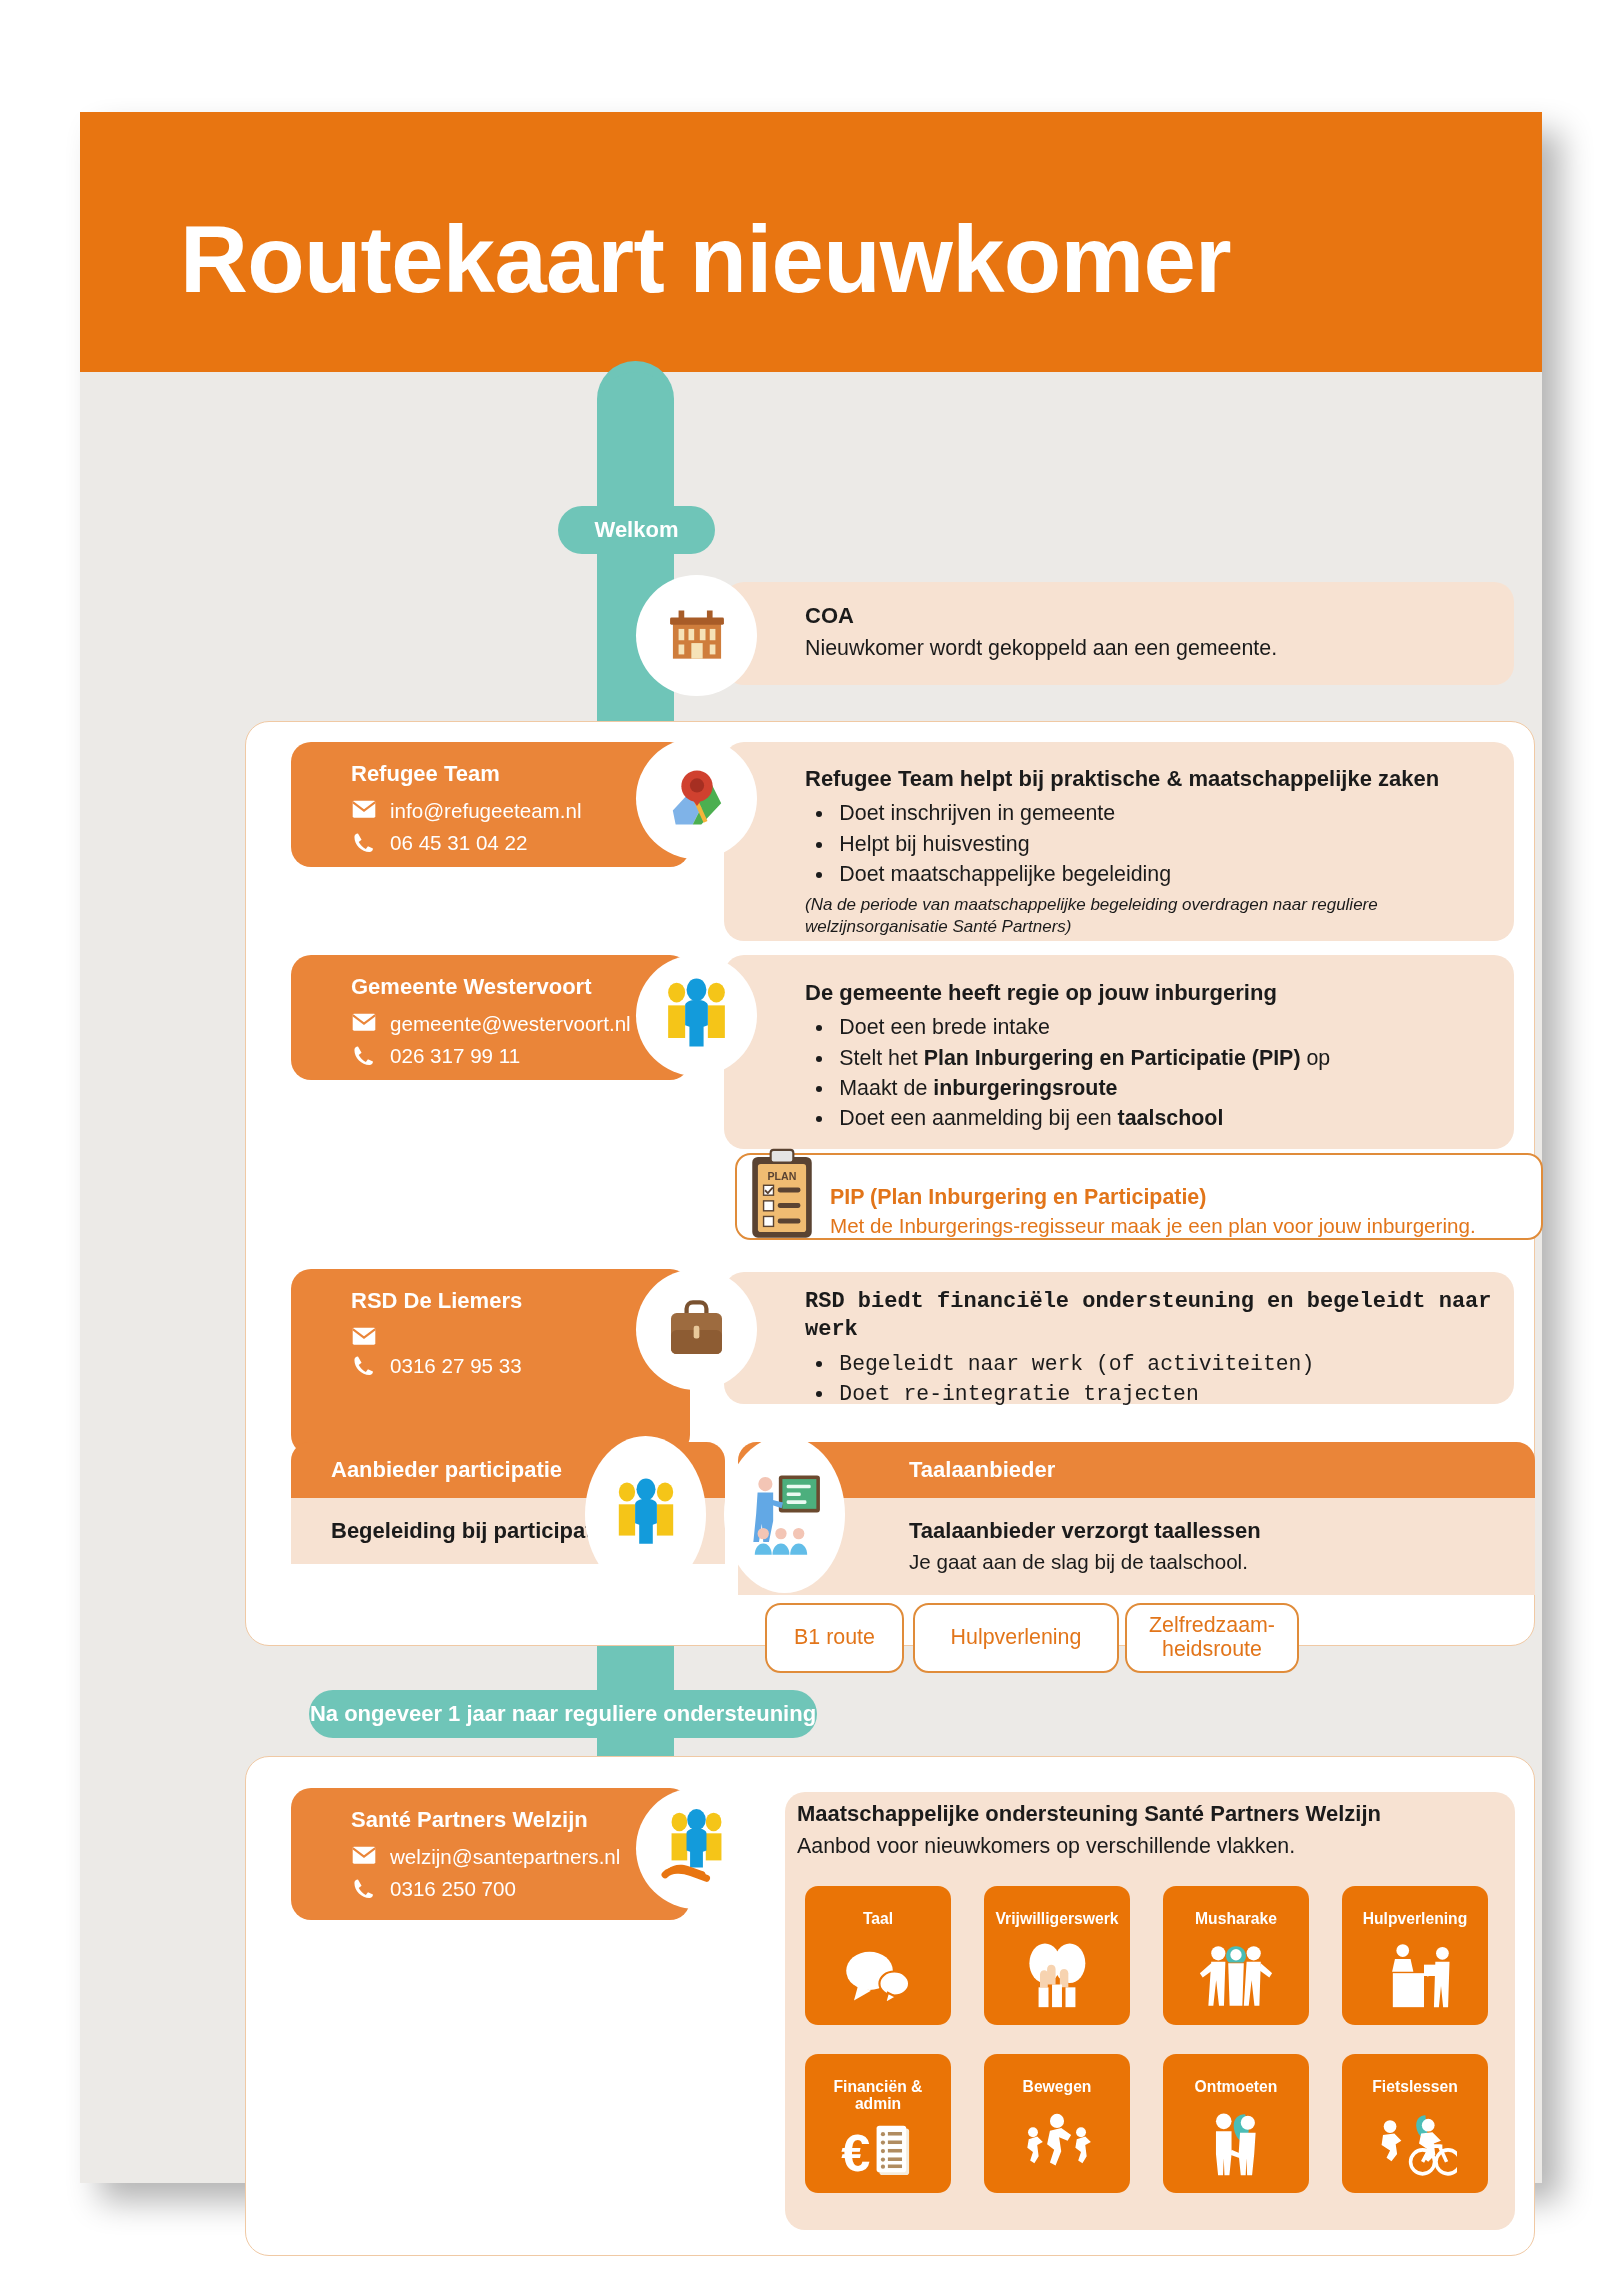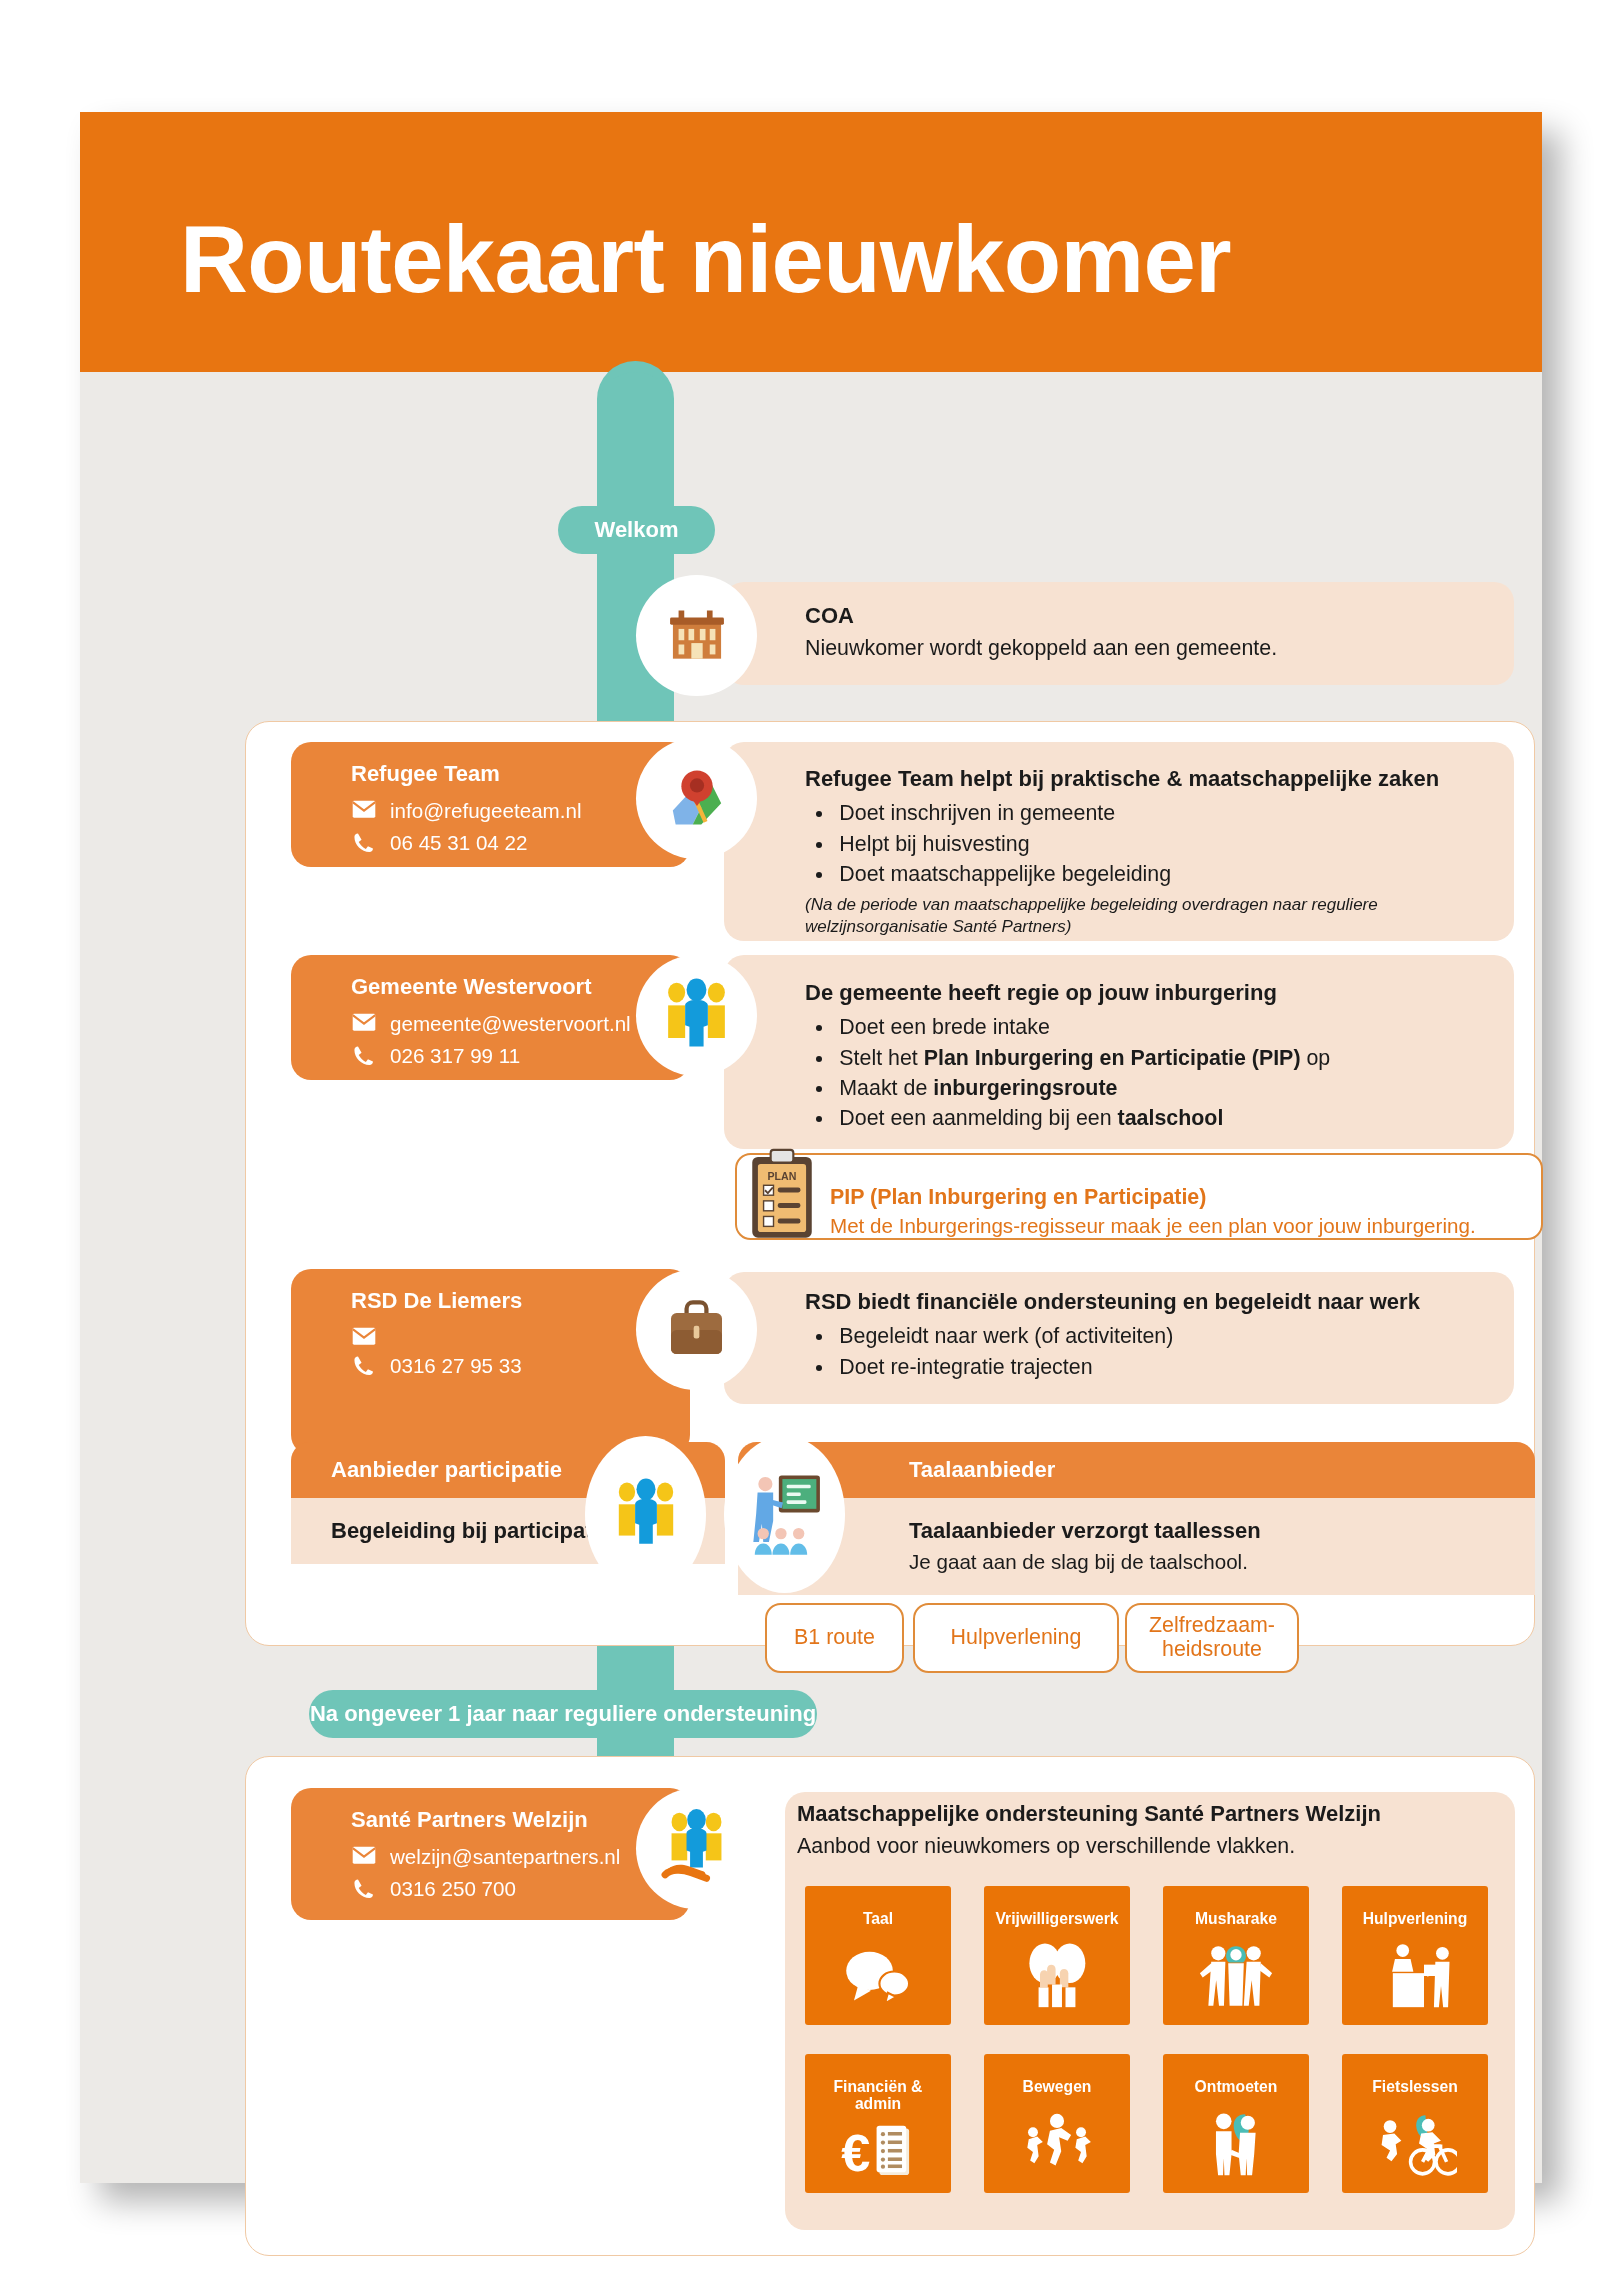--- a/index.html
+++ b/index.html
@@ -183,21 +183,21 @@
   }
   .rtext .note {
     font-size: 17px;
     font-style: italic;
     line-height: 1.3;
     margin-top: 4.3px;
   }
   .t-coa   { left: 725px; top: 490px; width: 698px; }
   .t-rt    { left: 725px; top: 653px; width: 698px; }
   .t-gem   { left: 725px; top: 867px; width: 698px; }
-  .t-rsd   { left: 725px; top: 1176px; width: 698px; }
+  .t-rsd   { left: 725px; top: 1176px; width: 698px; font-family: Liberation Mono, monospace; }
   .t-sante { left: 717px; top: 1688px; width: 712px; }
 
   
   .pip {
     position: absolute;
     left: 655px; top: 1041px;
     width: 808px; height: 87px;
     background: #ffffff;
     border: 2.1px solid #e08c3a;
     border-radius: 15.7px;
@@ -254,21 +254,21 @@
     left: 725px;
     top: 1774px;
     width: 683px;
     display: grid;
     grid-template-columns: repeat(4, 146px);
     grid-template-rows: repeat(2, 139px);
     gap: 28.5px 33px;
   }
   .tile {
     background: #ea7406;
-    border-radius: 3px;
+    border-radius: 13px;
     display: flex;
     flex-direction: column;
     align-items: center;
     position: relative;
     overflow: hidden;
   }
   .tile .tlabel {
     color: #ffffff;
     font-size: 15.7px;
     font-weight: 700;

